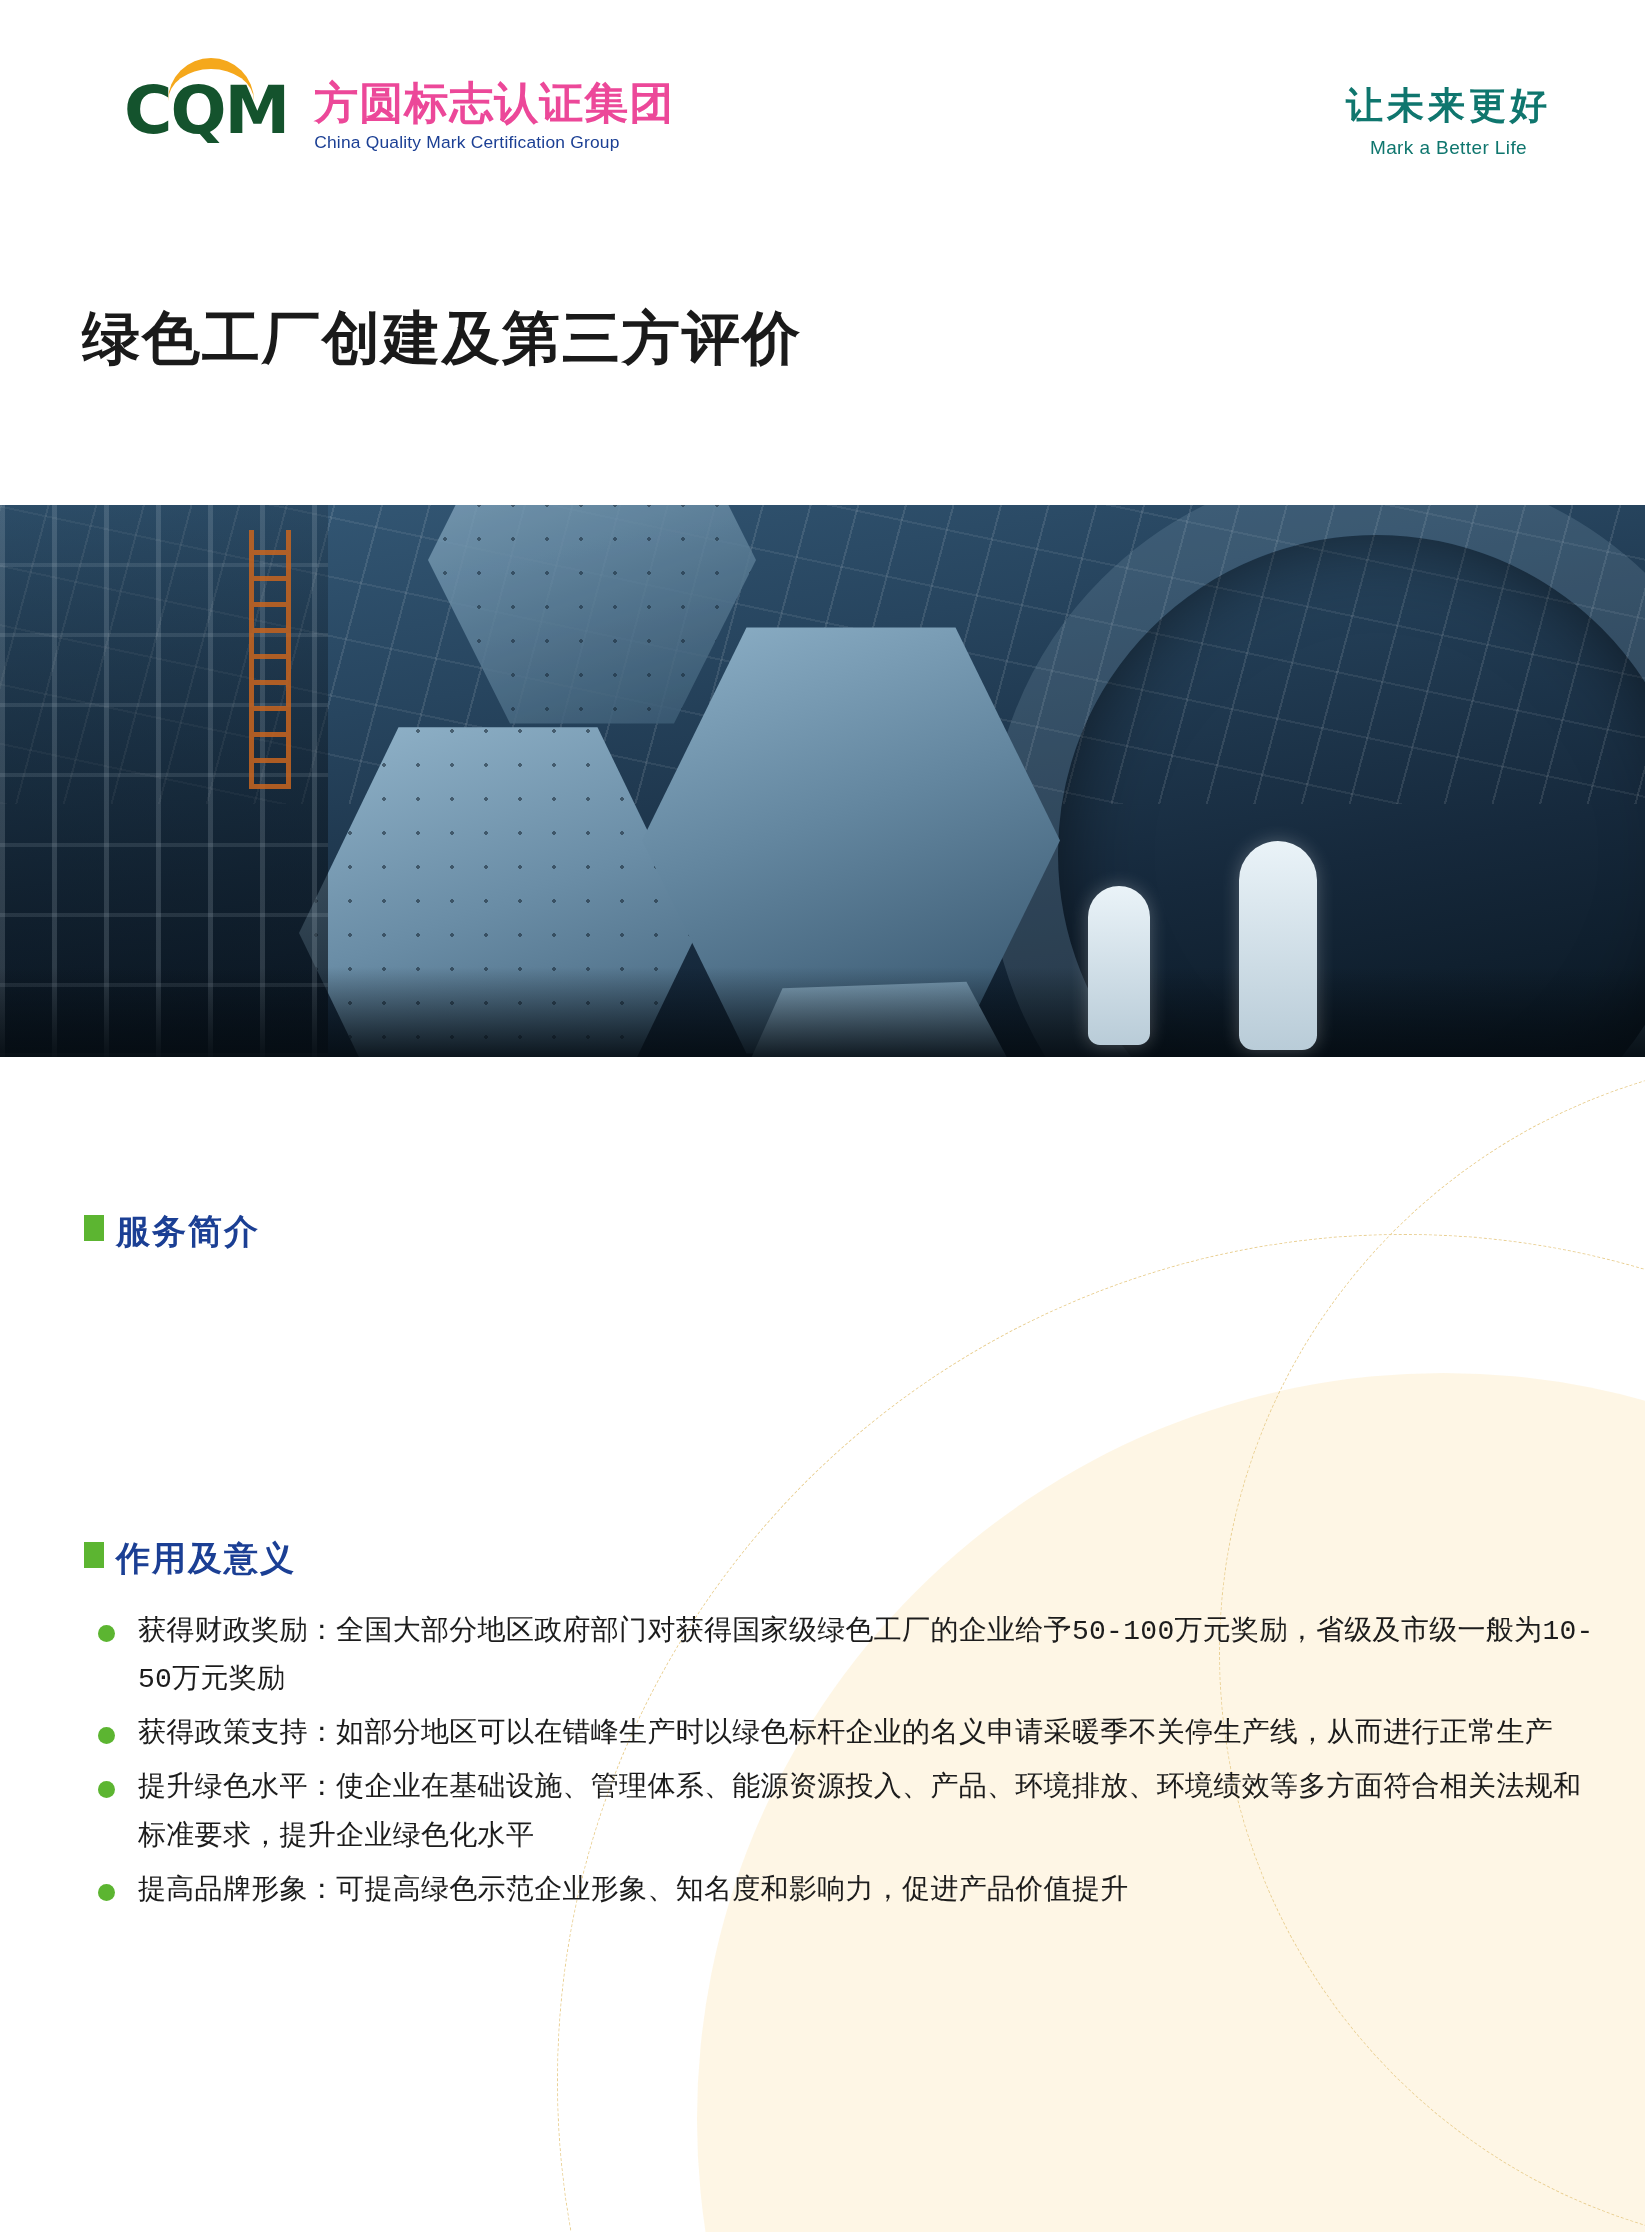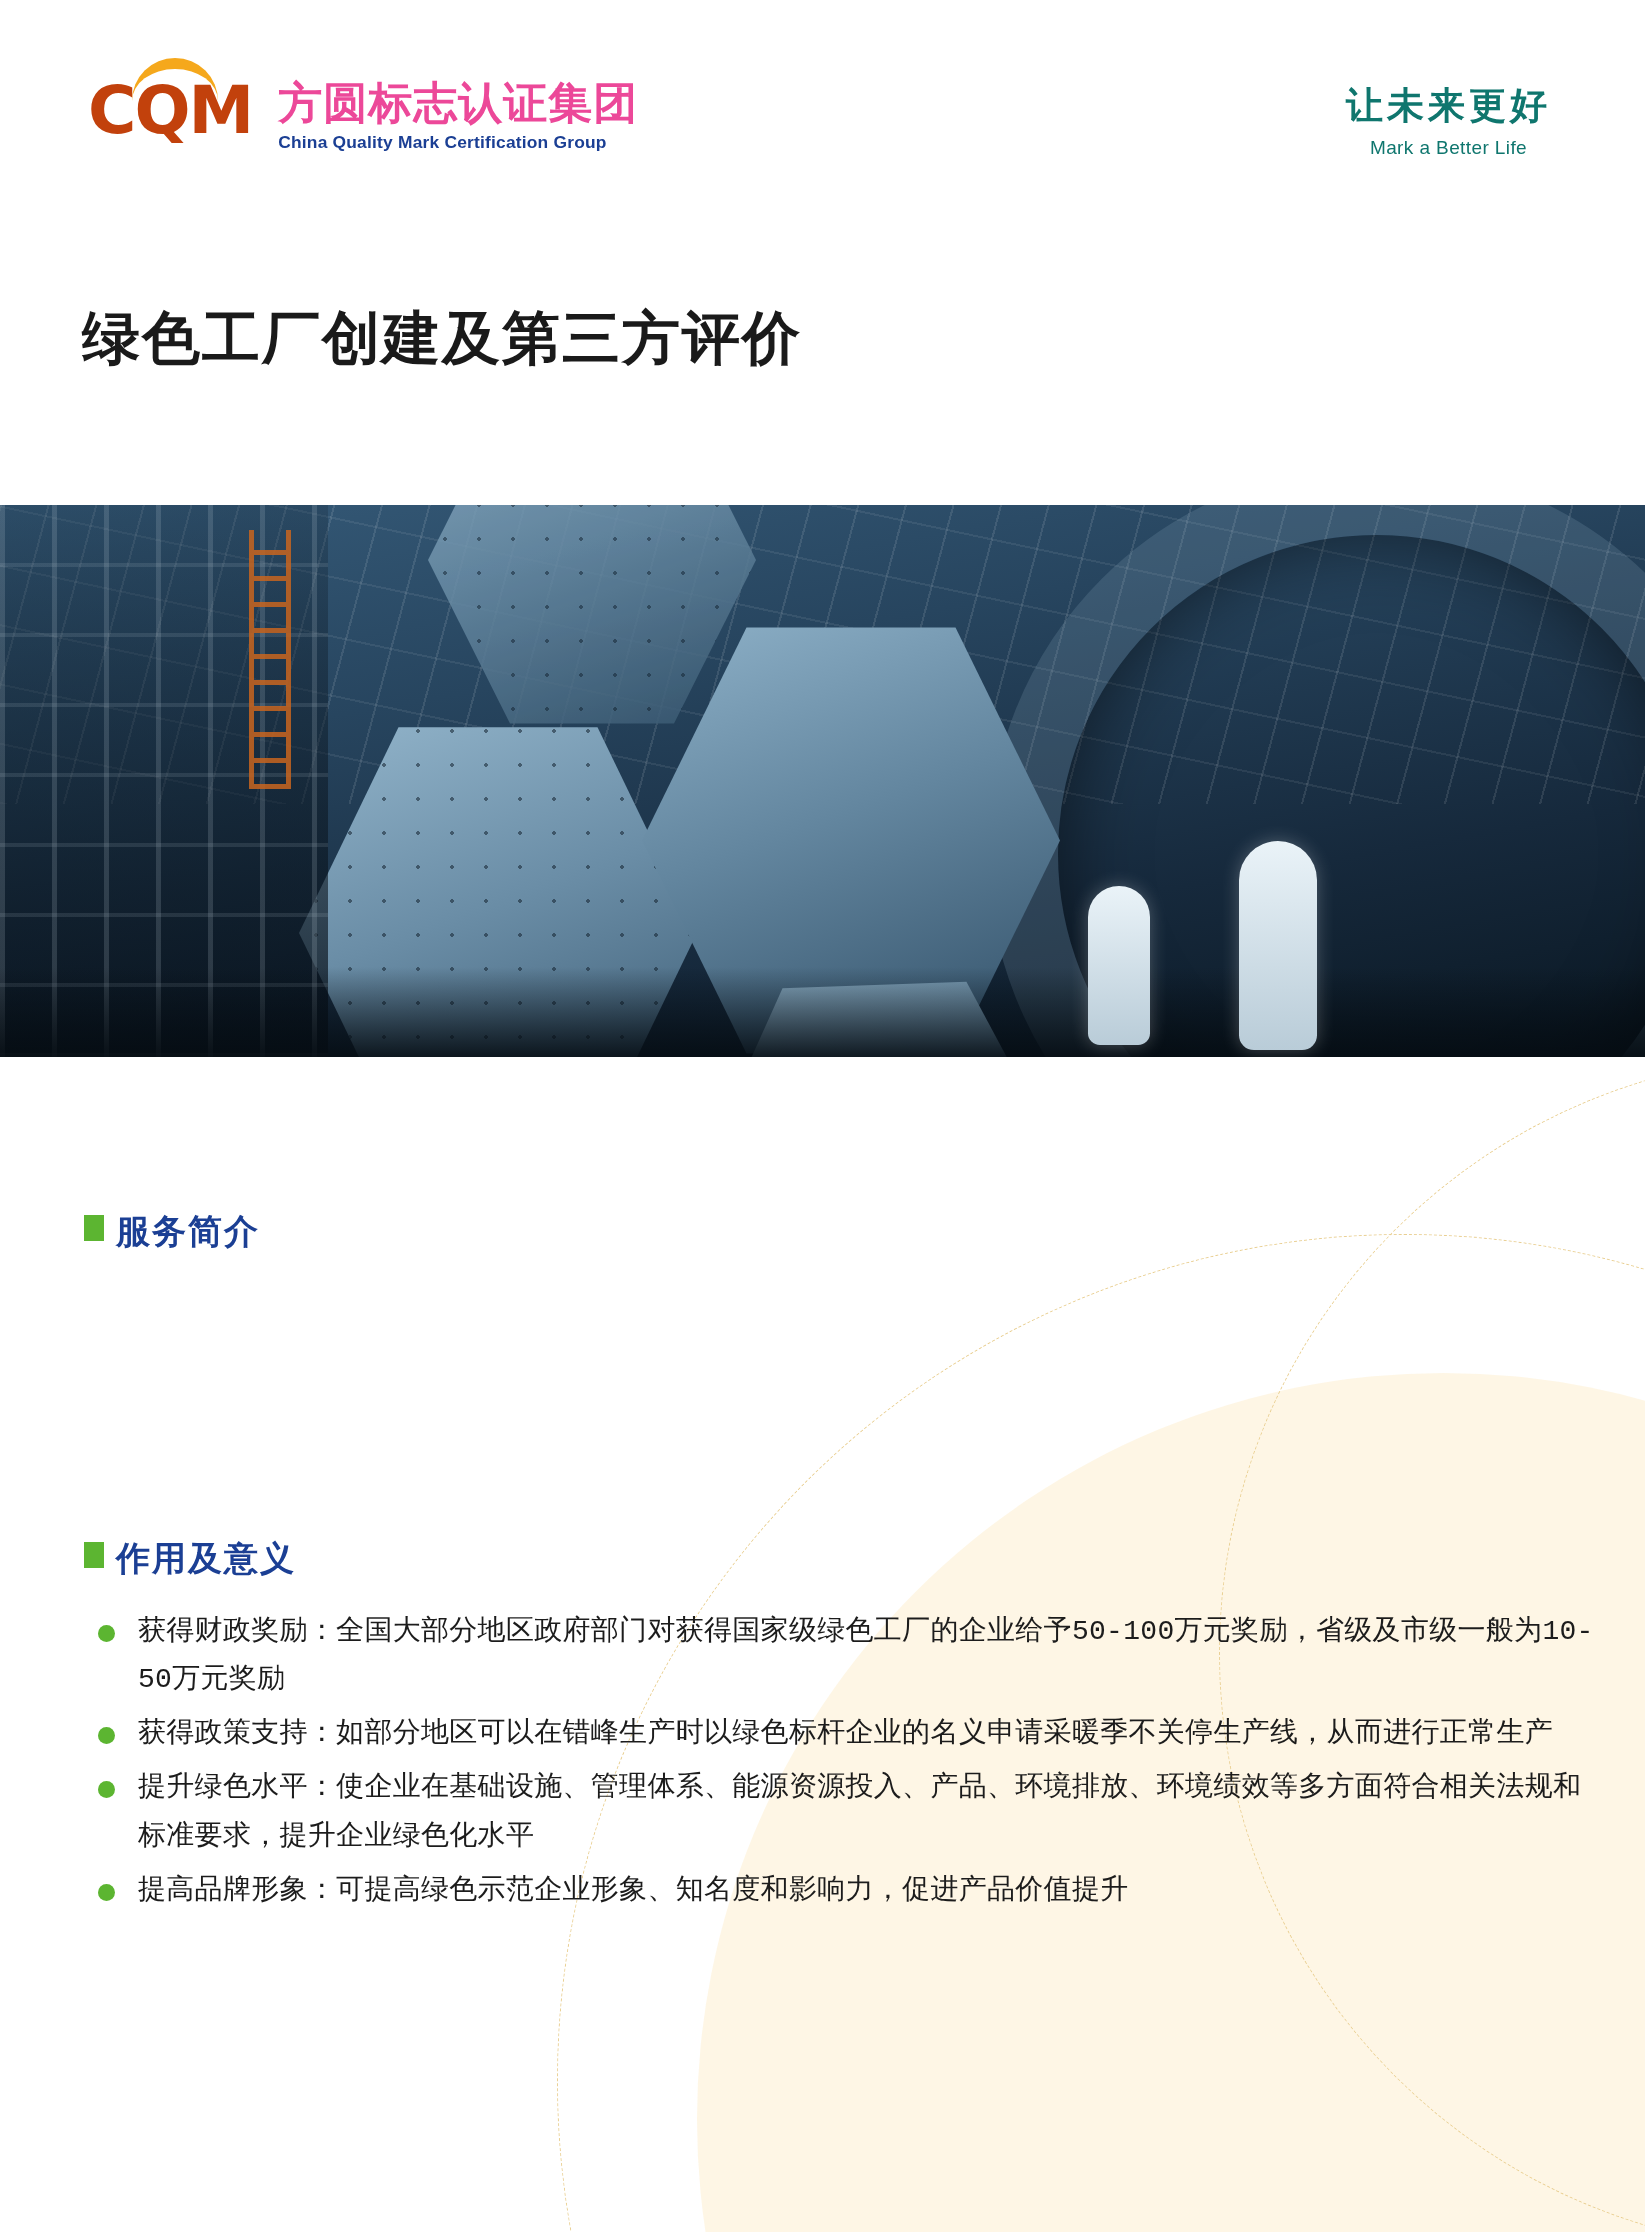--- a/index.html
+++ b/index.html
@@ -66,22 +66,23 @@
     top: 78px;
     display: flex;
     align-items: flex-start;
   }
   .logo-cqm {
     position: relative;
     font-family: "DejaVu Sans", sans-serif;
     font-weight: bold;
     font-size: 66px;
     letter-spacing: -2px;
-    color: #c2410c;
+    color: #14532d;
     line-height: 1;
+    margin-left: 36px;
   }
   .logo-arc {
     position: absolute;
     left: 44px;
     top: -20px;
     width: 86px;
     height: 40px;
     border-top: 11px solid #f5a81c;
     border-radius: 60px 60px 0 0;
   }
@@ -91,21 +92,21 @@
   }
   .logo-cn {
     font-size: 44px;
     font-weight: bold;
     color: #ec4899;
     letter-spacing: 1px;
     line-height: 1.05;
   }
   .logo-en {
     font-size: 17.4px;
-    font-weight: bold;
+    font-weight: normal;
     color: #1b3f94;
     letter-spacing: 0.2px;
     margin-top: 6px;
   }
   .slogan {
     position: absolute;
     right: 95px;
     top: 86px;
     text-align: center;
     color: #0f766e;

